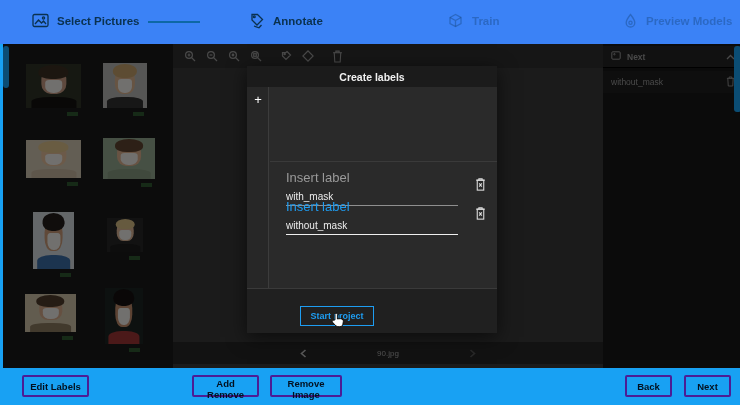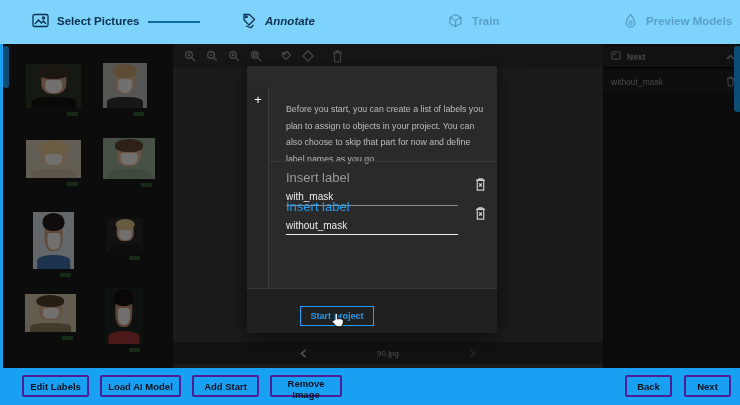--- a/index.html
+++ b/index.html
@@ -1,26 +1,26 @@
 <!DOCTYPE html>
 <html><head>
 <meta charset="utf-8">
 <style>
   html,body{margin:0;padding:0;background:#000;}
   .app{position:relative;width:740px;height:405px;overflow:hidden;
        font-family:"Liberation Sans",sans-serif;background:#0c0c0c;}
 
   
-  .topbar{position:absolute;top:0;left:0;width:740px;height:44px;background:#7dd3fc;}
+  .topbar{position:absolute;top:0;left:0;width:740px;height:44px;background:#3b82f6;}
   .step{position:absolute;display:flex;align-items:center;gap:8px;color:#0A314F;
         font-weight:bold;font-size:11.5px;cursor:pointer;}
   .step svg{display:block;}
   .step.disabled{color:rgba(8,49,88,0.32);justify-content:flex-end;}
   .step1{left:32px;top:13px;}
-  .step2{left:240px;top:13px;font-style:italic;}
+  .step2{left:248px;top:13px;}
   .step3{left:447px;top:13px;}
   .step4{left:623px;top:13px;}
   .connector{position:absolute;left:148px;top:21px;width:52px;height:2px;background:#0D68A6;}
 
   
   .workspace{position:absolute;top:44px;left:0;width:740px;height:324px;background:#141414;
              border-left:3px solid #18A1F3;box-sizing:border-box;}
   .overlay{position:absolute;inset:0;background:rgba(0,0,0,0.52);z-index:10;}
 
   
@@ -324,25 +324,25 @@
               <path d="M3.5 2.5 V1 H6.5 V2.5"></path>
               <path d="M2 2.5 L2.5 11 H7.5 L8 2.5"></path>
           </svg></span>
       </div>
       <div class="v-scroll right"></div>
     </div>
 
     <div class="overlay"></div>
 
     <div class="modal">
+      <div class="modal-title">Create labels</div>
       <div class="modal-body">
         <div class="plus-col">
           <div class="plus-btn">+</div>
         </div>
-        <div class="modal-desc">Before you start, you can create a list of labels you plan to assign to objects in your project. You can also choose to skip that part for now and define label names as you go.</div>
         <div class="inputs-sep"></div>
 
         <div class="field field1">
           <label class="flabel">Insert label</label>
           <input type="text" value="with_mask" style="">
         </div>
         <div class="del-btn del1">
           <svg width="11" height="13" viewBox="0 0 10 12" fill="none" stroke="currentColor" stroke-width="1">
             <path d="M1 2 H9"></path>
               <path d="M3.5 2 V0.8 H6.5 V2"></path>
@@ -371,20 +371,19 @@
   </div>
 
   <div class="cursor">
     <svg width="14" height="16" viewBox="0 0 14 16">
       <path d="M5.2 1.2 c0.7 0 1.2 0.5 1.2 1.2 v4.6 l1.2 -0.2 c2.4 -0.5 4.8 0.4 4.8 2.2 0 0 -0.4 3.8 -1.2 4.9 -0.8 1.1 -5.2 1.1 -6.3 0 L1.6 10.3 c-0.7 -0.7 -0.3 -1.8 0.6 -2 l1.8 -0.4 V2.4 c0 -0.7 0.5 -1.2 1.2 -1.2 Z" fill="#ffffff" stroke="#000000" stroke-width="0.9"></path>
     </svg>
   </div>
 
   <div class="bottombar">
     <button class="f-btn fb1">Edit Labels</button>
-    <button class="f-btn fb2">Load AI Model</button>
-    <button class="f-btn fb3">Add Start</button>
+    <button class="f-btn fb3">Add Remove</button>
     <button class="f-btn fb4">Remove Image</button>
     <button class="f-btn fb5">Back</button>
     <button class="f-btn fb6">Next</button>
   </div>
 
 </div>
 
 </body></html>

